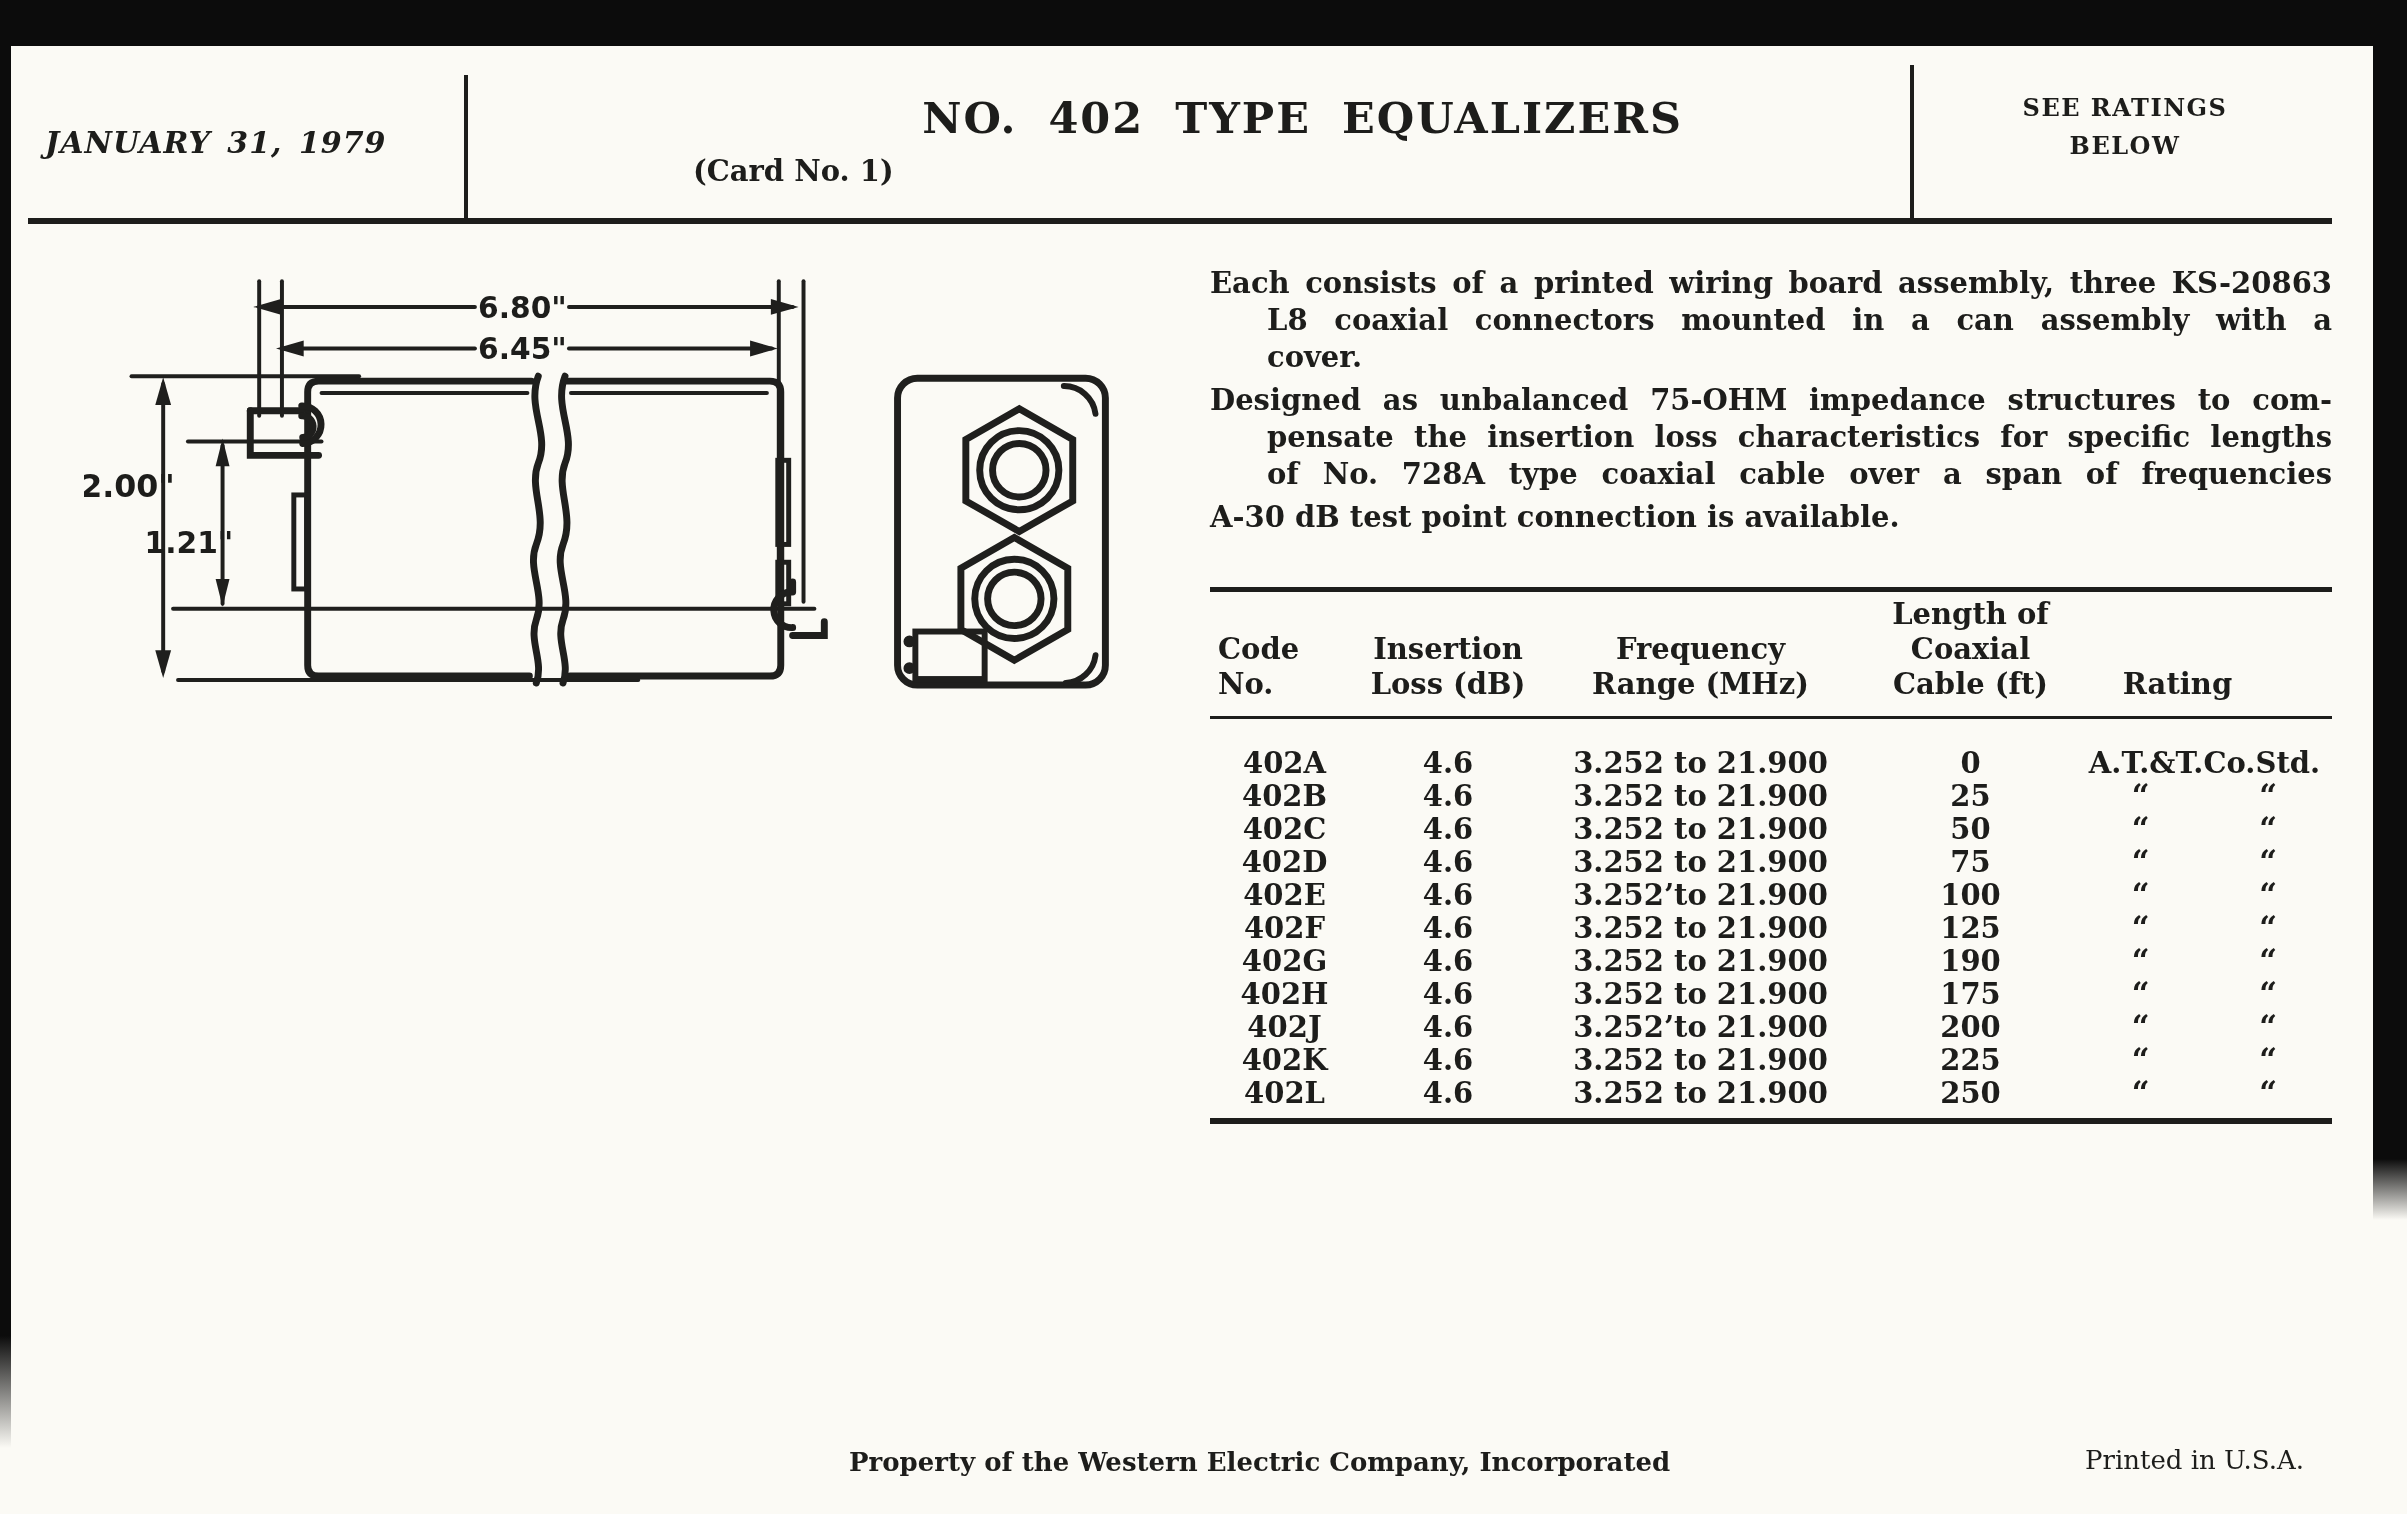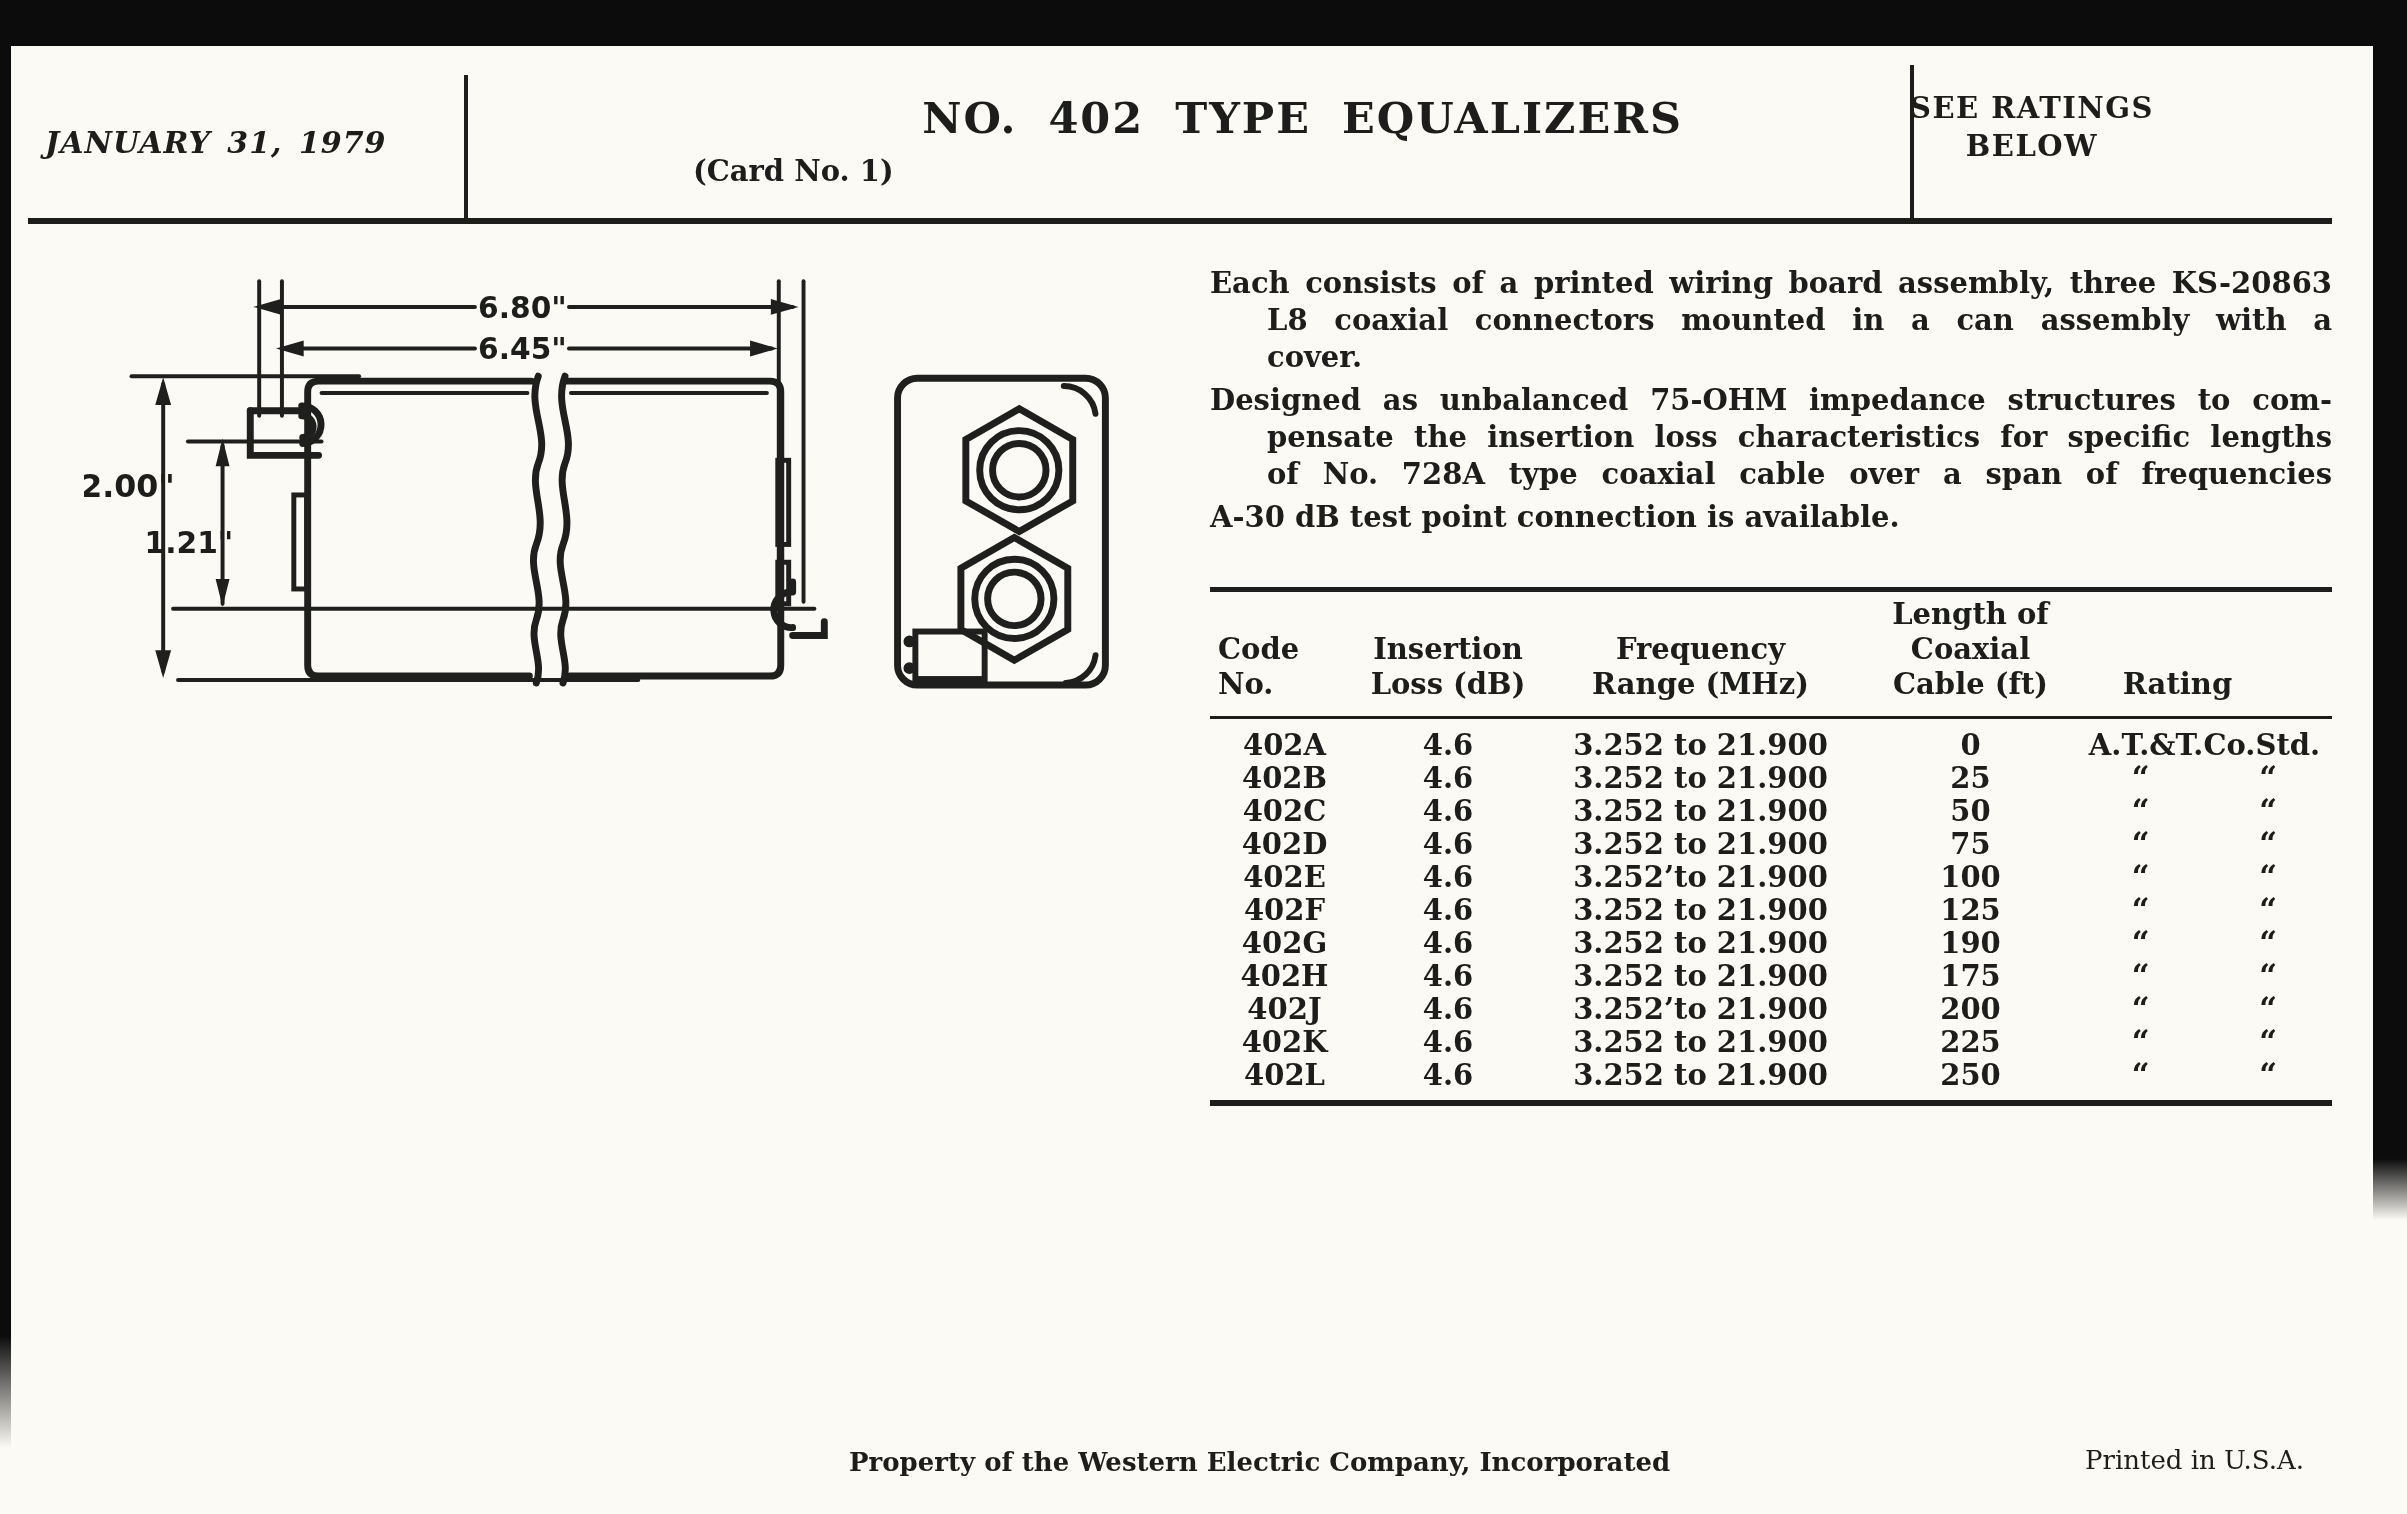--- a/index.html
+++ b/index.html
@@ -12,41 +12,41 @@
                background:linear-gradient(#0c0c0c 92%, rgba(12,12,12,0)); }
   .scan-right { position:absolute; right:0; top:0; width:35px; height:1220px;
                 background:linear-gradient(#0c0c0c 95%, rgba(12,12,12,0)); }
   
   .date { position:absolute; left:45px; top:125px; width:406px; text-align:left;
           font-size:30px; font-weight:700; letter-spacing:1px; word-spacing:5px;font-style:italic; }
   .title { position:absolute; left:693px; top:93px; width:990px; text-align:right;
            font-size:43px; font-weight:700; letter-spacing:2px; word-spacing:14px; }
   .card-no { position:absolute; left:693px; top:154px; width:990px; text-align:left;
              font-size:29px; font-weight:700; }
-  .ratings-note { position:absolute; left:1839px; top:89px; width:386px; text-align:center;
-                  font-size:29px; font-weight:700; letter-spacing:1.5px; line-height:38px; }
+  .ratings-note { position:absolute; left:1932px; top:89px; width:386px; text-align:center;
+                  font-size:24px; font-weight:700; letter-spacing:1.5px; line-height:38px; }
   .vrule { position:absolute; width:4px; background:#1d1d1b; }
   .vrule.left { left:464px; top:75px; height:146px; }
   .vrule.right { left:1910px; top:65px; height:155px; }
   .hrule-header { position:absolute; left:28px; top:218px; width:2304px; height:6px; background:#1d1d1b; }
   
   .desc { position:absolute; left:1210px; top:265px; width:1122px; font-size:29px; font-weight:700; }
   .para { margin-bottom:6px; }
   .pline { line-height:37px; white-space:nowrap; }
   .pline.fill { white-space:normal; text-align:justify; text-align-last:justify; }
   .pline.ind { padding-left:57px; }
   
   .rtable { position:absolute; left:1210px; top:587px; width:1122px; font-weight:700; font-size:29px; }
   .rule-thick { height:5px; background:#1d1d1b; }
   .rule-thin { height:3px; background:#1d1d1b; }
   .thead { display:grid; grid-template-columns:149px 178px 327px 213px 1fr;
            align-items:end; padding:5px 0 14px 0; line-height:35px; }
   .th0 { padding-left:8px; }
   .th4 { padding-right:54px; }
-  .tbody { padding:10px 0 8px 0; }
+  .tbody { padding:28px 0 8px 0; }
   .trow { display:grid; grid-template-columns:149px 178px 327px 213px 1fr; height:33px; line-height:33px; }
   .td { text-align:center; }
   .c-rating.split { display:flex; }
   .ditto { flex:1; text-align:center; font-size:31px; }
   .rule-bottom { height:6px; background:#1d1d1b; }
   
   .footer-left { position:absolute; left:849px; top:1447px; font-size:26px; font-weight:700; }
   .footer-right { position:absolute; left:2085px; top:1445px; font-size:26px; font-weight:400; }
   
   .drawing { position:absolute; left:84px; top:267px; }

